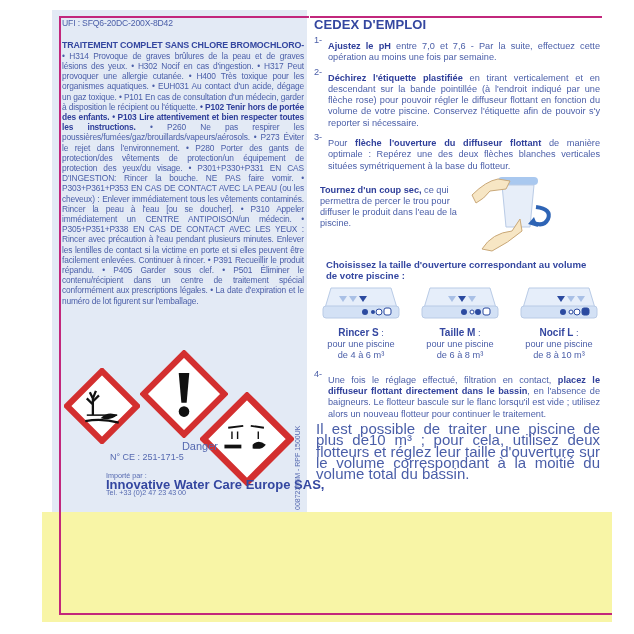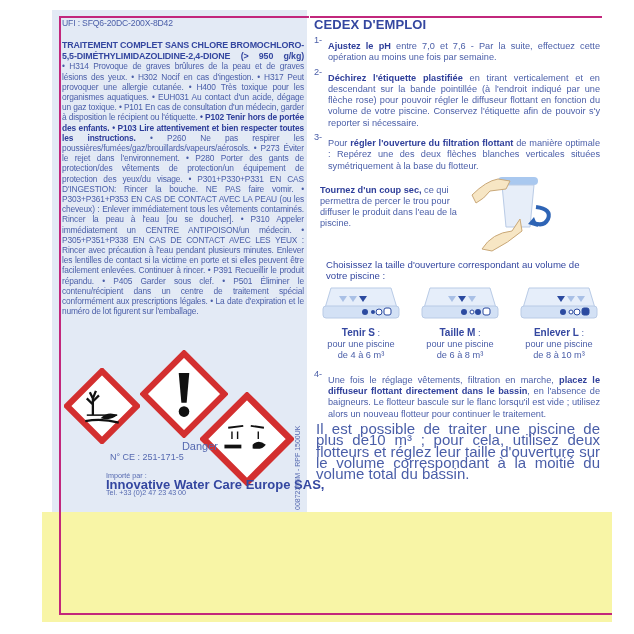--- a/index.html
+++ b/index.html
@@ -67,42 +67,41 @@
   
   .right-col { position: absolute; left: 314px; top: 17px; width: 286px; }
   .mode-title { font-weight: bold; font-size: 13px; color: #3447a0; margin: 0 0 3px 0; letter-spacing: 0.1px; }
   .step { display: flex; font-size: 9.2px; line-height: 11.3px; color: #4a5ea8; margin-bottom: 3px; text-align: justify; }
   .step .num { flex: 0 0 14px; }
   .step .txt { flex: 1; margin-top: 6px; }
   .step b { color: #2f3f9a; }
   .turn-block { position: relative; height: 80px; margin-top: 2px; }
   .turn-text { position: absolute; left: 6px; top: 10px; width: 142px; font-size: 9.2px; line-height: 11px; color: #4a5ea8; }
   .turn-text b { color: #2f3f9a; }
-  .choose { font-weight: normal; font-size: 9.6px; line-height: 11.4px; color: #3447a0; margin: 4px 0 4px 12px; }
+  .choose { font-weight: bold; font-size: 9.6px; line-height: 11.4px; color: #3447a0; margin: 4px 0 4px 12px; }
   .sizes { display: flex; justify-content: space-between; margin-left: 6px; margin-right: 0; }
   .size { width: 82px; text-align: center; font-size: 9.2px; line-height: 11px; color: #4a5ea8; }
   .size .stitle { font-weight: bold; font-size: 10px; color: #3447a0; }
   .float-icon { width: 80px; height: 34px; margin: 0 auto 4px auto; }
   .note { font-size: 15px; line-height: 11.3px; color: #4a5ea8; margin-top: 3px; text-align: justify; padding-left: 2px; }
 </style>
 </head>
 <body>
 
 <div class="label-sheet">
   <div class="left-panel"></div>
   <div class="yellow-band"></div>
   <div class="magenta-left"></div>
   <div class="magenta-top-left"></div>
   <div class="magenta-top-right"></div>
   <div class="magenta-bottom"></div>
 
   <div class="left-text">
     <span class="ufi">UFI : SFQ6-20DC-200X-8D42</span>
     <span class="title">TRAITEMENT COMPLET SANS CHLORE BROMOCHLORO-</span>
-    <span class="title2">5,5-DIMÉTHYLIMIDAZOLIDINE-2,4-DIONE (&gt; 950 g/kg)</span>
     <span>• H314 Provoque de graves brûlures de la peau et de graves lésions des yeux. • H302 Nocif en cas d'ingestion. • H317 Peut provoquer une allergie cutanée. • H400 Très toxique pour les organismes aquatiques. • EUH031 Au contact d'un acide, dégage un gaz toxique. • P101 En cas de consultation d'un médecin, garder à disposition le récipient ou l'étiquette. </span><b>• P102 Tenir hors de portée des enfants. • P103 Lire attentivement et bien respecter toutes les instructions.</b><span> • P260 Ne pas respirer les poussières/fumées/gaz/brouillards/vapeurs/aérosols. • P273 Éviter le rejet dans l'environnement. • P280 Porter des gants de protection/des vêtements de protection/un équipement de protection des yeux/du visage. • P301+P330+P331 EN CAS D'INGESTION: Rincer la bouche. NE PAS faire vomir. • P303+P361+P353 EN CAS DE CONTACT AVEC LA PEAU (ou les cheveux) : Enlever immédiatement tous les vêtements contaminés. Rincer la peau à l'eau [ou se doucher]. • P310 Appeler immédiatement un CENTRE ANTIPOISON/un médecin. • P305+P351+P338 EN CAS DE CONTACT AVEC LES YEUX : Rincer avec précaution à l'eau pendant plusieurs minutes. Enlever les lentilles de contact si la victime en porte et si elles peuvent être facilement enlevées. Continuer à rincer. • P391 Recueillir le produit répandu. • P405 Garder sous clef. • P501 Éliminer le contenu/récipient dans un centre de traitement spécial conformément aux prescriptions légales. • La date d'expiration et le numéro de lot figurent sur l'emballage.</span>
   </div>
 
   <svg class="ghs" style="left:64px; top:368px;" width="76" height="76" viewBox="0 0 100 100">
     <polygon points="50,4 96,50 50,96 4,50" fill="#fff" stroke="#d32f2f" stroke-width="8"></polygon>
     <path d="M30 62 L70 62" stroke="#111" stroke-width="2"></path>
     <path d="M38 62 L38 40 M38 48 L30 40 M38 44 L46 36 M38 40 L34 32 M38 40 L42 30" stroke="#111" stroke-width="3" fill="none"></path>
     <path d="M48 66 Q58 56 70 62 Q62 70 48 66 Z" fill="#111"></path>
     <path d="M28 70 Q50 66 72 72" stroke="#111" stroke-width="3" fill="none"></path>
   </svg>
@@ -136,21 +135,21 @@
     <div class="step">
       <span class="num">1-</span>
       <span class="txt"><b>Ajustez le pH</b><span> entre 7,0 et 7,6 - Par la suite, effectuez cette opération au moins une fois par semaine.</span></span>
     </div>
     <div class="step">
       <span class="num">2-</span>
       <span class="txt"><b>Déchirez l'étiquette plastifiée</b><span> en tirant verticalement et en descendant sur la bande pointillée (à l'endroit indiqué par une flèche rose) pour pouvoir régler le diffuseur flottant en fonction du volume de votre piscine. Conservez l'étiquette afin de pouvoir s'y reporter si nécessaire.</span></span>
     </div>
     <div class="step">
       <span class="num">3-</span>
-      <span class="txt"><span>Pour </span><b>régler l'ouverture du filtration flottant</b><span> de manière optimale : Repérez une des deux flèches blanches verticales situées symétriquement à la base du flotteur.</span></span>
+      <span class="txt"><span>Pour </span><b>flèche l'ouverture du diffuseur flottant</b><span> de manière optimale : Repérez une des deux flèches blanches verticales situées symétriquement à la base du flotteur.</span></span>
     </div>
 
     <div class="turn-block">
       <div class="turn-text">
         <b>Tournez d'un coup sec,</b><span> ce qui permettra de percer le trou pour diffuser le produit dans l'eau de la piscine.</span>
       </div>
       <svg style="position:absolute; left:154px; top:-6px;" width="90" height="84" viewBox="0 0 90 84">
         <rect x="30" y="8" width="40" height="8" rx="4" fill="#a9c8ef"></rect>
         <path d="M34 16 L66 16 L62 58 L38 58 Z" fill="#e7eef9" stroke="#b9cbe6" stroke-width="1"></path>
         <path d="M4 26 Q18 12 30 10 L42 12 L38 20 L22 22 Q16 30 8 34 Z" fill="#f7e6c4" stroke="#c9a878" stroke-width="1"></path>
@@ -168,21 +167,21 @@
           <path d="M10 2 L70 2 L76 22 L4 22 Z" fill="#e6eefa" stroke="#b9cbe6"></path>
           <rect x="2" y="20" width="76" height="12" rx="3" fill="#d3e1f5" stroke="#b9cbe6"></rect>
           <polygon points="18,10 26,10 22,16" fill="#a9c0e6"></polygon>
           <polygon points="28,10 36,10 32,16" fill="#a9c0e6"></polygon>
           <polygon points="38,10 46,10 42,16" fill="#2b4aa0"></polygon>
           <circle cx="44" cy="26" r="3" fill="#2b4aa0"></circle>
           <circle cx="52" cy="26" r="2" fill="#2b4aa0"></circle>
           <circle cx="58" cy="26" r="3" fill="#fff" stroke="#2b4aa0"></circle>
           <rect x="63" y="22" width="7" height="7" rx="2" fill="#fff" stroke="#2b4aa0"></rect>
         </svg>
-        <div><span class="stitle">Tenir S</span><span> :</span></div>
+        <div><span class="stitle">Rincer S</span><span> :</span></div>
         <div>pour une piscine</div>
         <div>de 4 à 6 m³</div>
       </div>
       <div class="size">
         <svg class="float-icon" viewBox="0 0 80 34">
           <path d="M10 2 L70 2 L76 22 L4 22 Z" fill="#e6eefa" stroke="#b9cbe6"></path>
           <rect x="2" y="20" width="76" height="12" rx="3" fill="#d3e1f5" stroke="#b9cbe6"></rect>
           <polygon points="28,10 36,10 32,16" fill="#a9c0e6"></polygon>
           <polygon points="38,10 46,10 42,16" fill="#2b4aa0"></polygon>
           <polygon points="48,10 56,10 52,16" fill="#a9c0e6"></polygon>
@@ -200,26 +199,26 @@
           <path d="M10 2 L70 2 L76 22 L4 22 Z" fill="#e6eefa" stroke="#b9cbe6"></path>
           <rect x="2" y="20" width="76" height="12" rx="3" fill="#d3e1f5" stroke="#b9cbe6"></rect>
           <polygon points="38,10 46,10 42,16" fill="#2b4aa0"></polygon>
           <polygon points="48,10 56,10 52,16" fill="#a9c0e6"></polygon>
           <polygon points="58,10 66,10 62,16" fill="#a9c0e6"></polygon>
           <circle cx="44" cy="26" r="3" fill="#2b4aa0"></circle>
           <circle cx="52" cy="26" r="2" fill="#fff" stroke="#2b4aa0"></circle>
           <circle cx="58" cy="26" r="3" fill="#fff" stroke="#2b4aa0"></circle>
           <rect x="63" y="22" width="7" height="7" rx="2" fill="#2b4aa0" stroke="#2b4aa0"></rect>
         </svg>
-        <div><span class="stitle">Enlever L</span><span> :</span></div>
+        <div><span class="stitle">Nocif L</span><span> :</span></div>
         <div>pour une piscine</div>
         <div>de 8 à 10 m³</div>
       </div>
     </div>
 
     <div class="step" style="margin-top:8px;">
       <span class="num">4-</span>
-      <span class="txt"><span>Une fois le réglage vêtements, filtration en marche, </span><b>placez le diffuseur flottant directement dans le bassin</b><span>, en l'absence de baigneurs. Le flotteur bascule sur le flanc lorsqu'il est vide ; utilisez alors un nouveau flotteur pour continuer le traitement.</span></span>
+      <span class="txt"><span>Une fois le réglage effectué, filtration en contact, </span><b>placez le diffuseur flottant directement dans le bassin</b><span>, en l'absence de baigneurs. Le flotteur bascule sur le flanc lorsqu'il est vide ; utilisez alors un nouveau flotteur pour continuer le traitement.</span></span>
     </div>
 
     <div class="note">Il est possible de traiter une piscine de plus de10 m³ ; pour cela, utilisez deux flotteurs et réglez leur taille d'ouverture sur le volume correspondant à la moitié du volume total du bassin.</div>
   </div>
 </div>
 
 </body></html>

